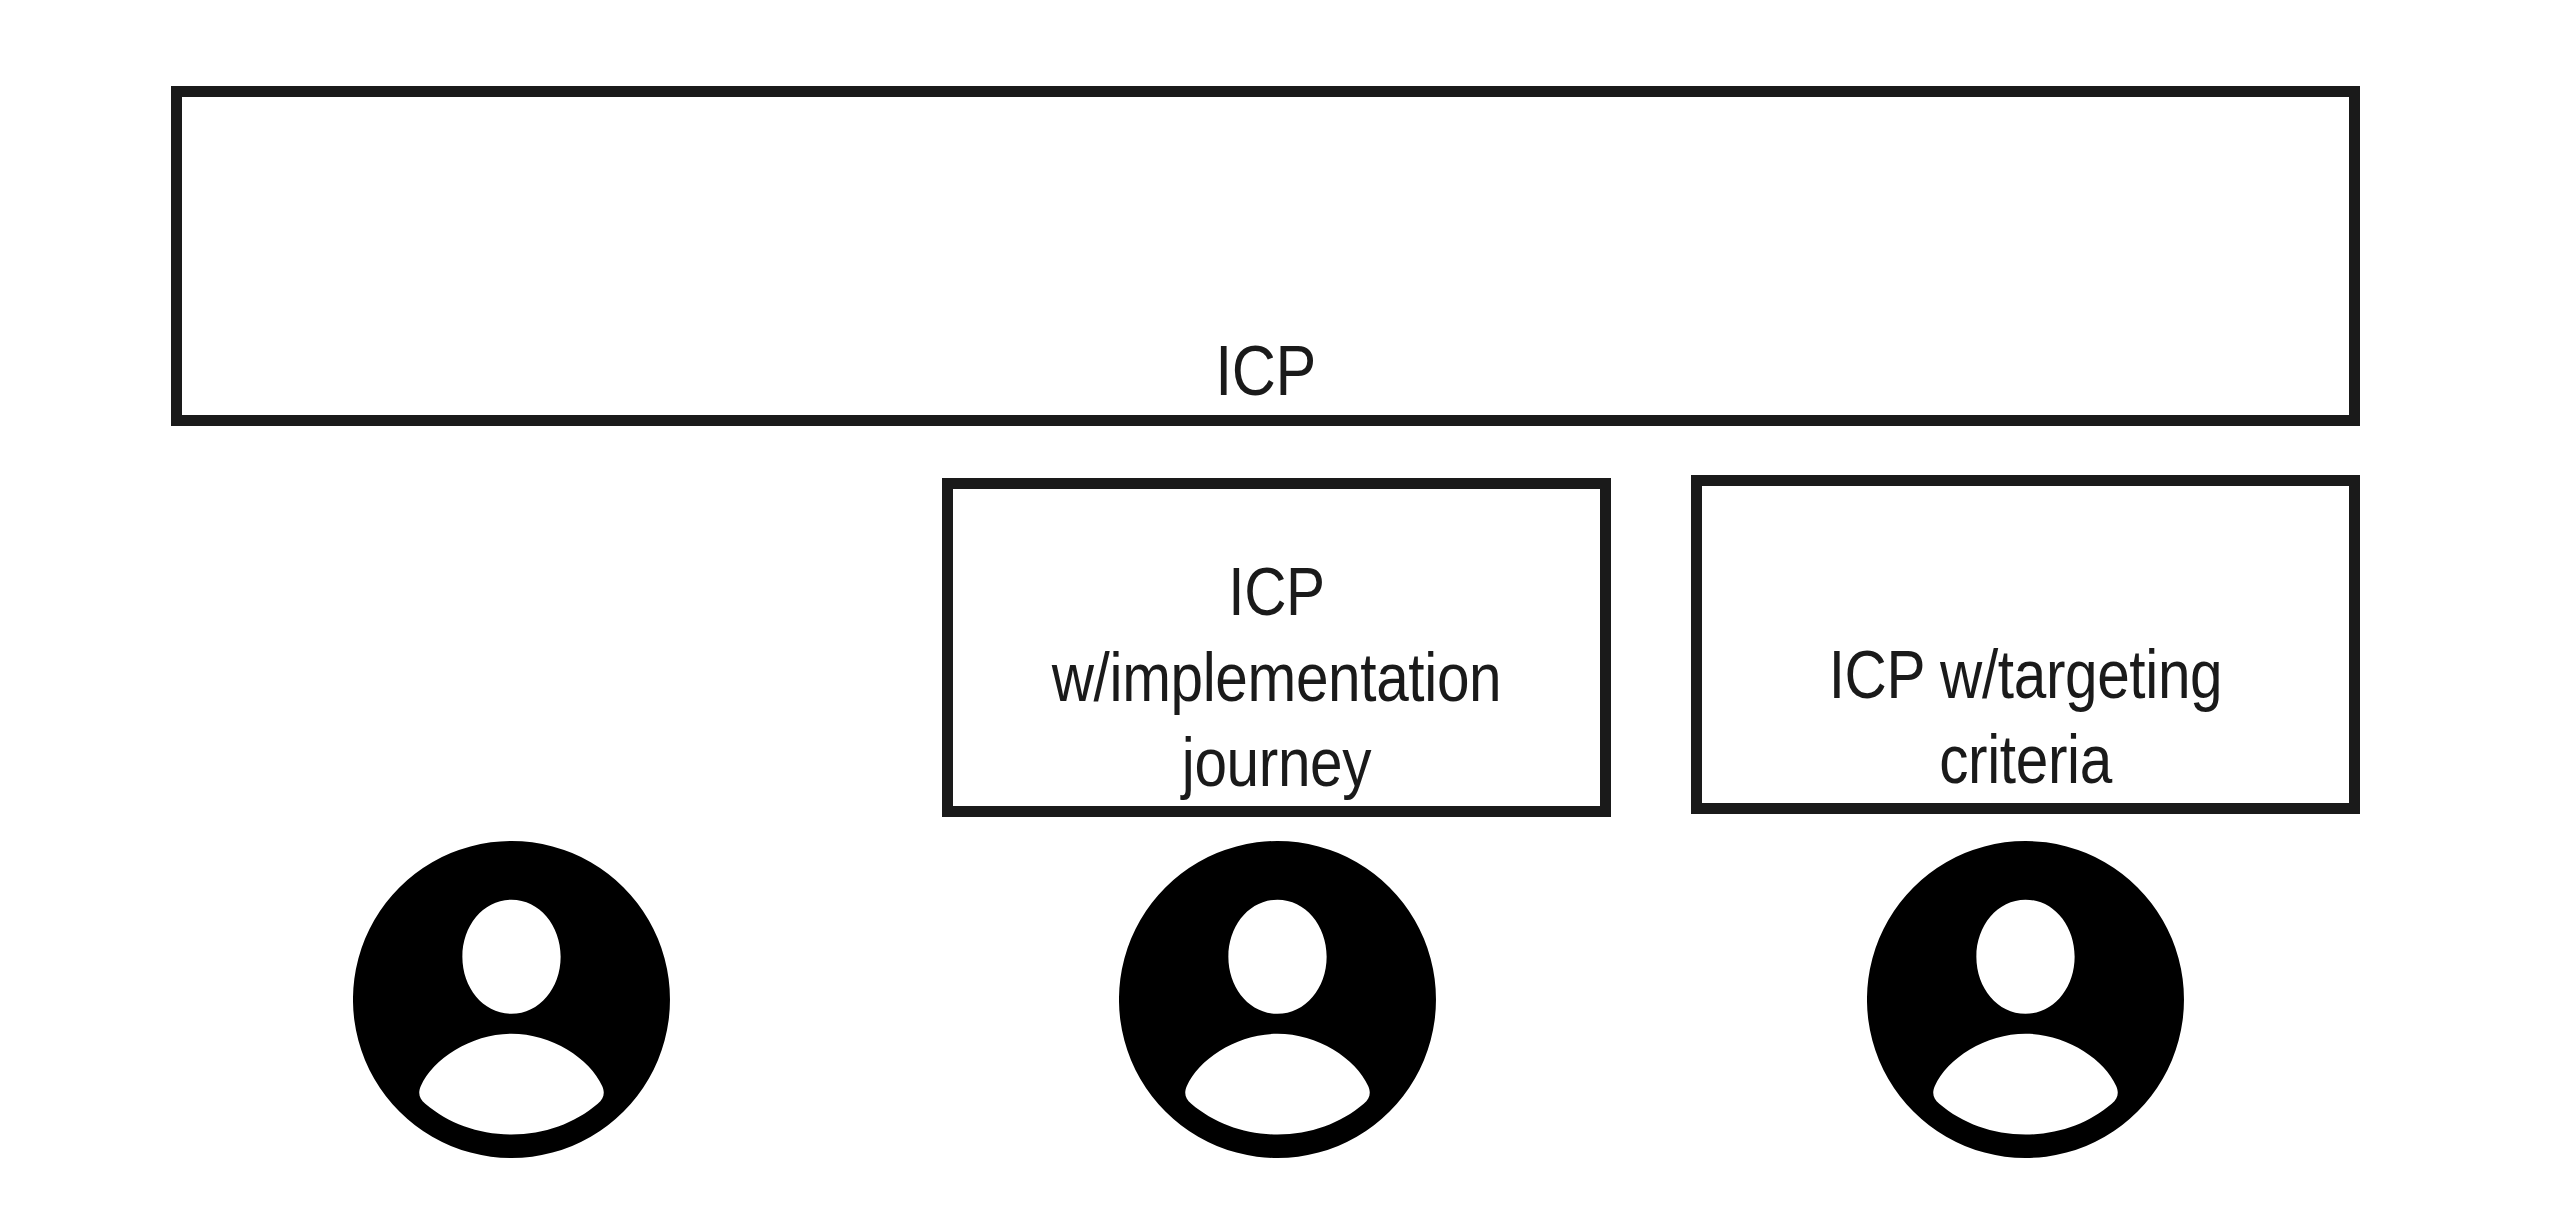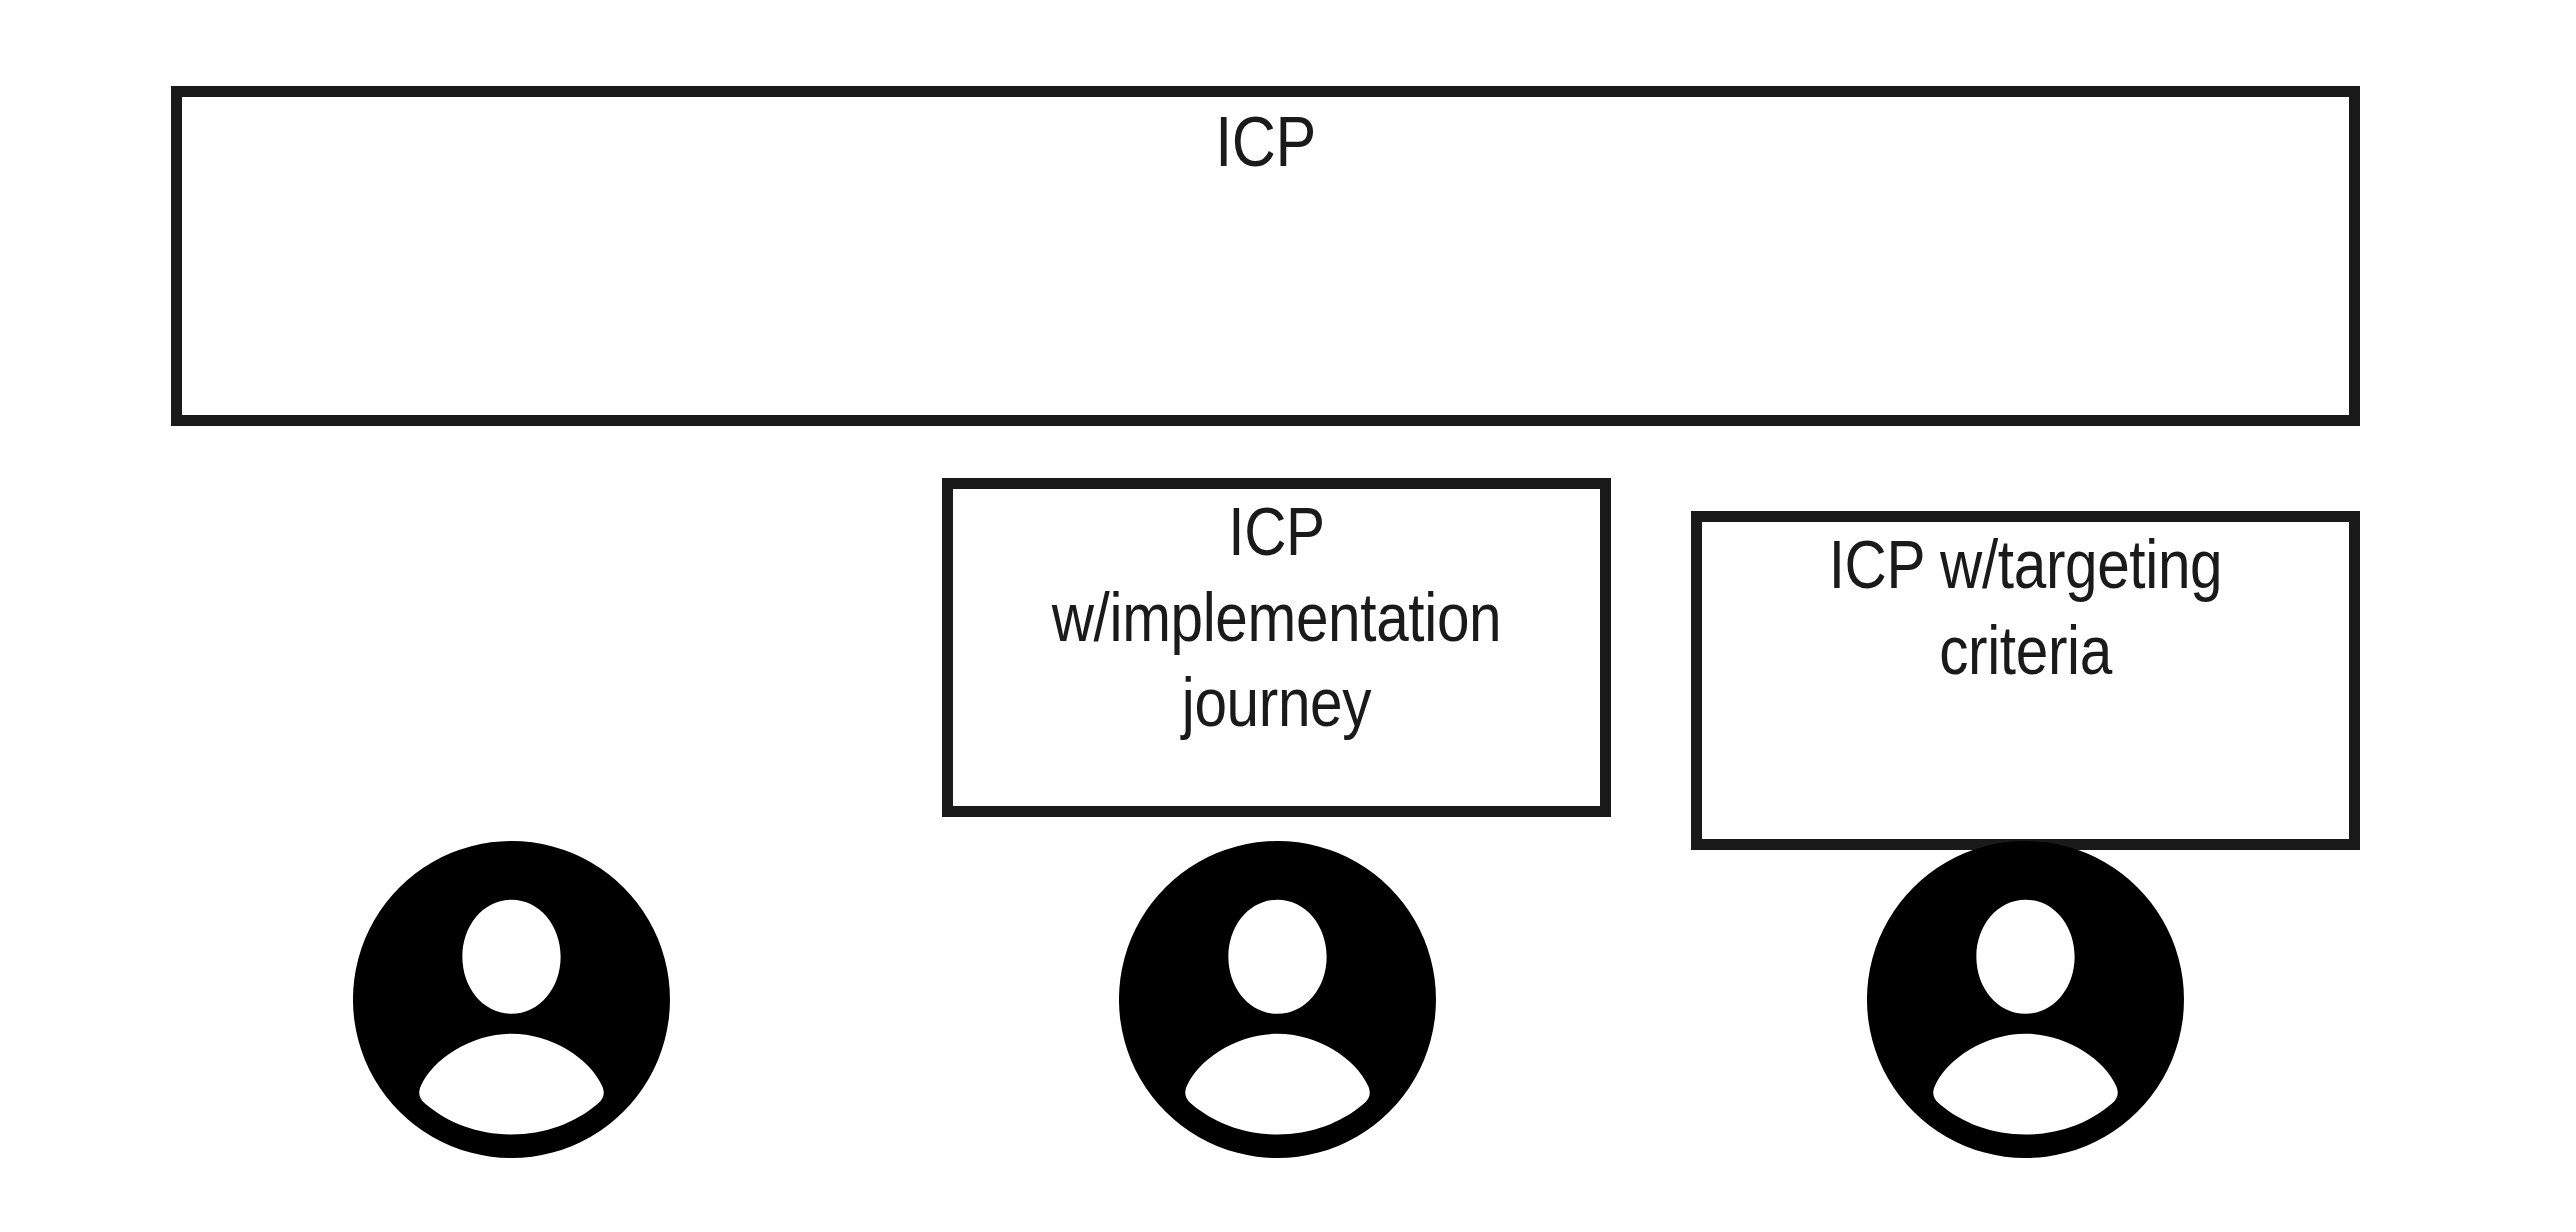--- a/index.html
+++ b/index.html
@@ -19,21 +19,21 @@
     overflow: hidden;
   }
 
   
   .box {
     position: absolute;
     box-sizing: border-box;
     background: #ffffff;
     border: 11.6px solid #1a1a1a;
     display: flex;
-    align-items: flex-start;
+    align-items: flex-end;
     justify-content: center;
     text-align: center;
   }
   .box-label {
     color: #1a1a1a;
     font-weight: 400;
     line-height: 1.26;
     letter-spacing: -0.4px;
     white-space: pre-line;
     transform: scaleX(0.86);
@@ -60,21 +60,20 @@
     left: 942px;
     top: 478px;
     width: 669px;
     height: 339px;
   }
   #box-targeting {
     left: 1691px;
     top: 475px;
     width: 669px;
     height: 339px;
-    margin-top: 36px;
   }
   #box-usage .box-label,
   #box-journey .box-label,
   #box-targeting .box-label {
     font-size: 68px;
     padding: 0 9px;
   }
 
   
   .avatar {

